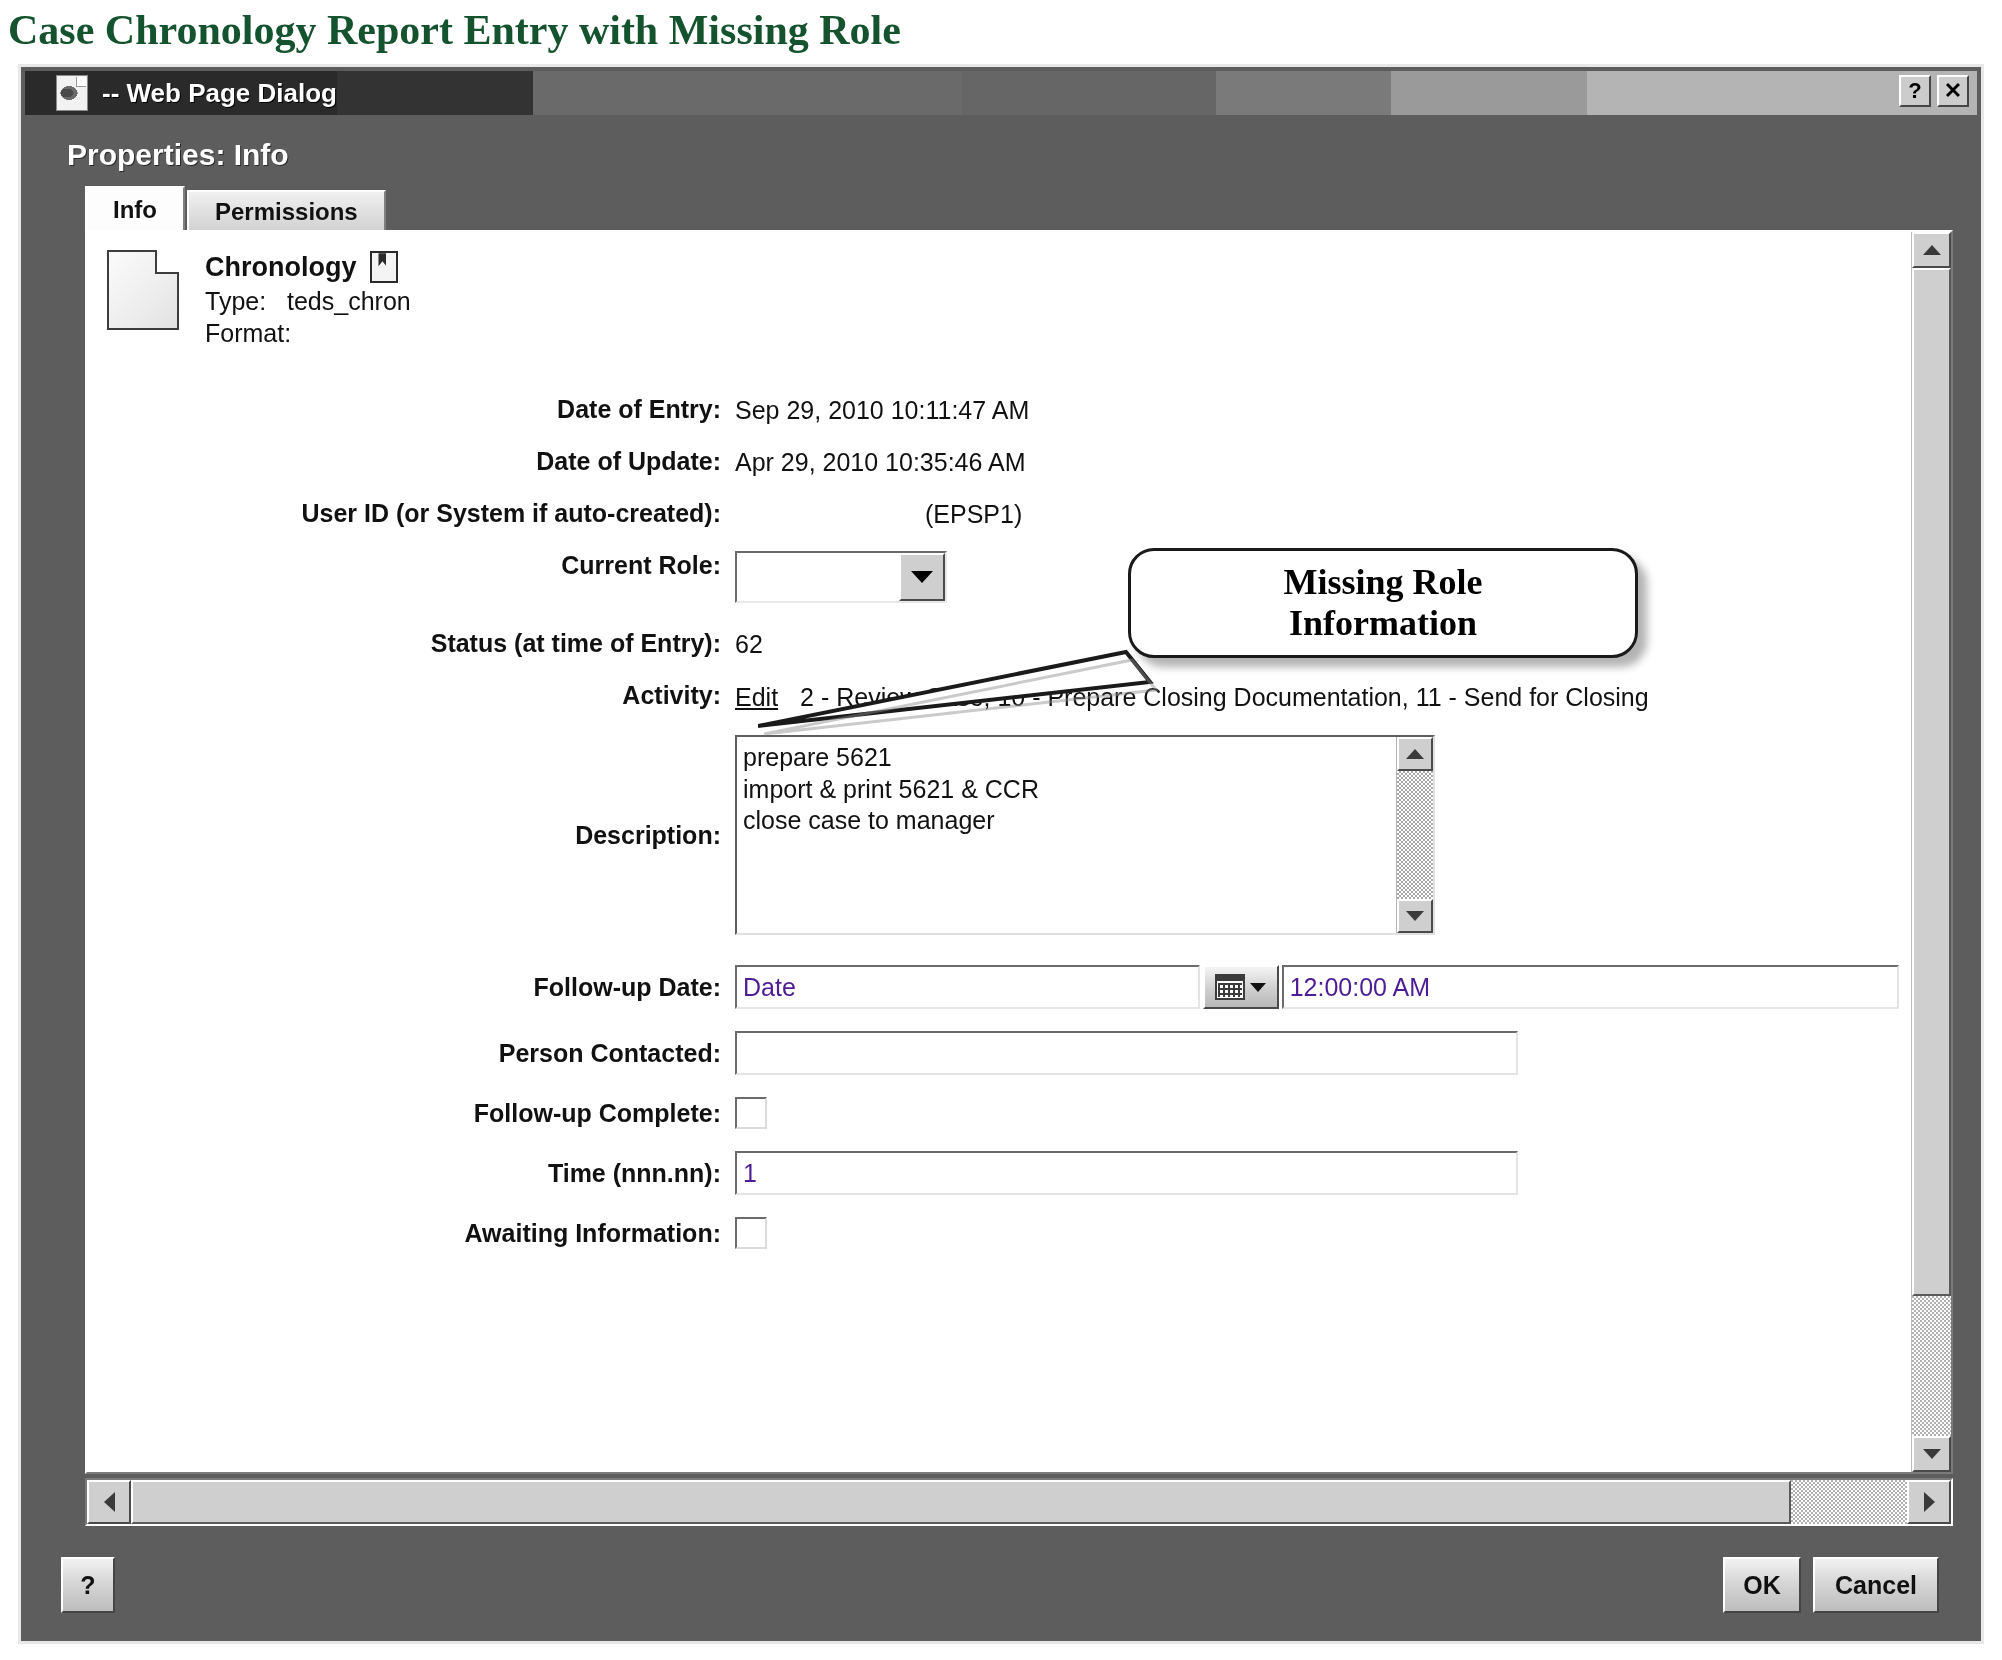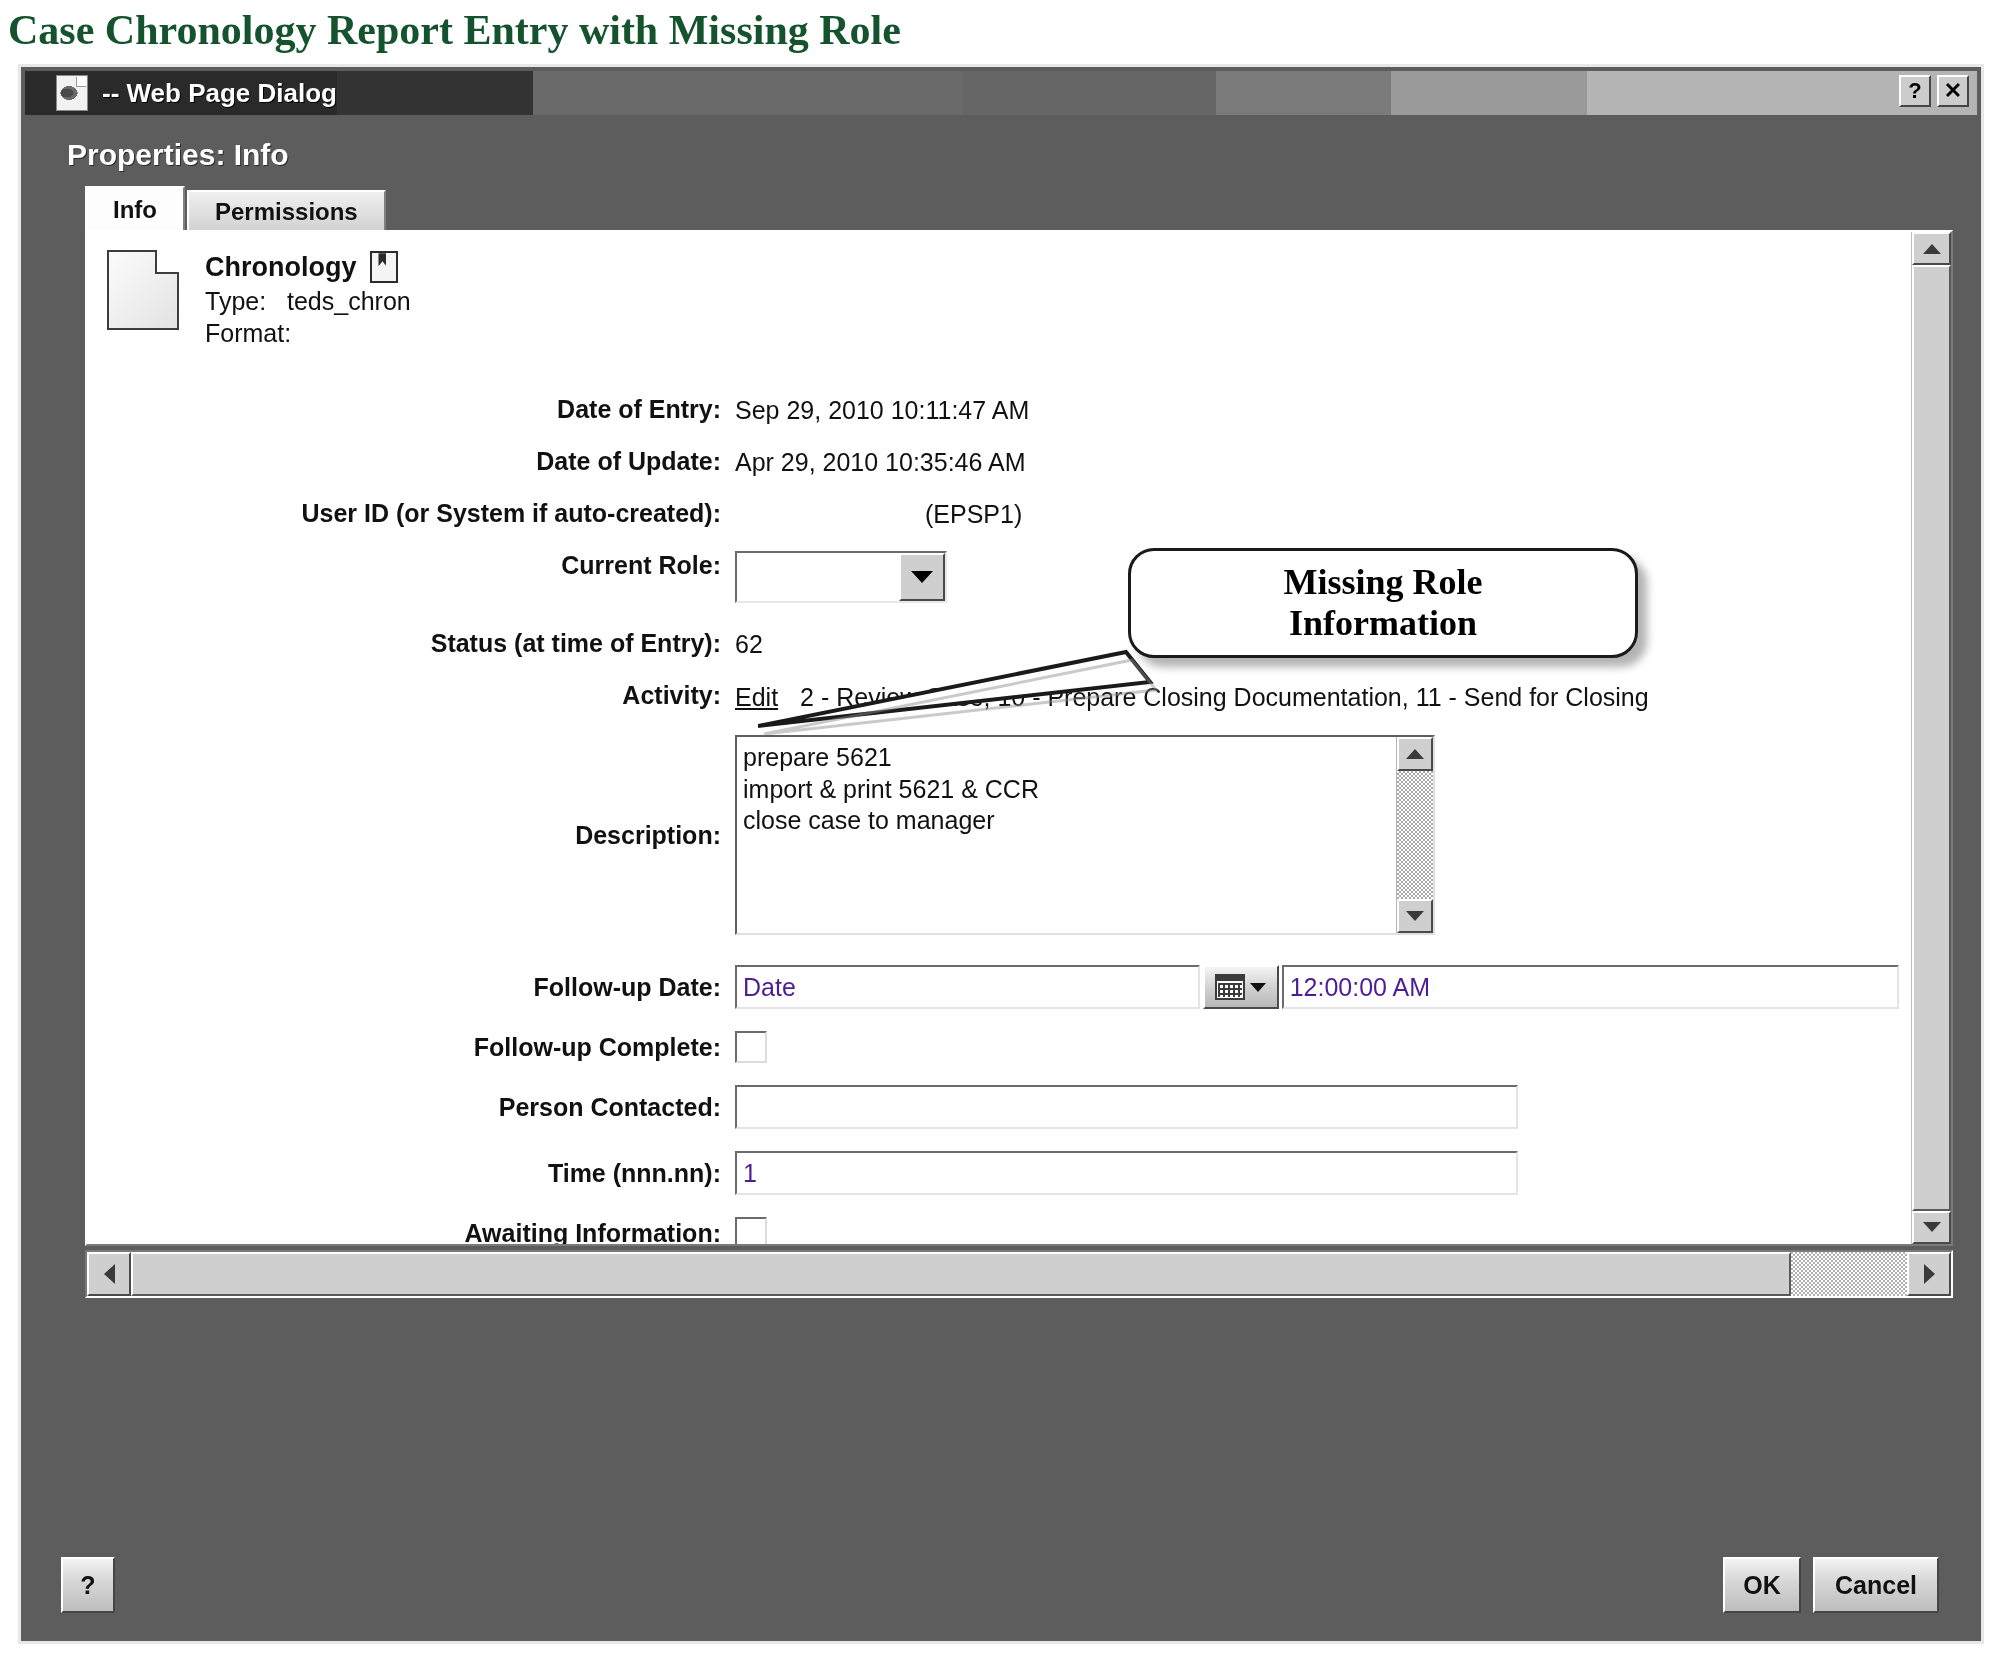--- a/index.html
+++ b/index.html
@@ -164,21 +164,21 @@
   }
 
   
   .content-pane {
     margin: 0 28px 0 64px;
     background: #ffffff;
     border-top: 2px solid #ffffff;
     border-left: 2px solid #ffffff;
     border-right: 2px solid #7a7a7a;
     border-bottom: 2px solid #7a7a7a;
-    height: 1016px;
+    height: 1244px;
     position: relative;
     box-sizing: border-box;
     display: flex;
     gap: 12px;
   }
   .content-scrollarea {
     flex: 1;
     position: relative;
     overflow: hidden;
   }
@@ -695,27 +695,27 @@
           <div class="lbl">Follow-up Date:</div>
           <div class="tinput" style="width:530px;">Date</div>
           <div class="cal-btn">
             <div class="cal-grid"></div>
             <div class="cal-arrow"></div>
           </div>
           <div class="tinput" style="width:705px;">12:00:00 AM</div>
         </div>
 
         <div class="row" style="align-items:center; margin-top:22px;">
+          <div class="lbl">Person Contacted:</div>
+          <div class="tinput" style="width:783px;"></div>
+        </div>
+
+        <div class="row" style="align-items:center; margin-top:22px;">
           <div class="lbl">Follow-up Complete:</div>
           <div class="chk"></div>
-        </div>
-
-        <div class="row" style="align-items:center; margin-top:22px;">
-          <div class="lbl">Person Contacted:</div>
-          <div class="tinput" style="width:783px;"></div>
         </div>
 
         <div class="row" style="align-items:center; margin-top:22px;">
           <div class="lbl">Time (nnn.nn):</div>
           <div class="tinput" style="width:783px;">1</div>
         </div>
 
         <div class="row" style="align-items:center; margin-top:22px;">
           <div class="lbl">Awaiting Information:</div>
           <div class="chk"></div>

